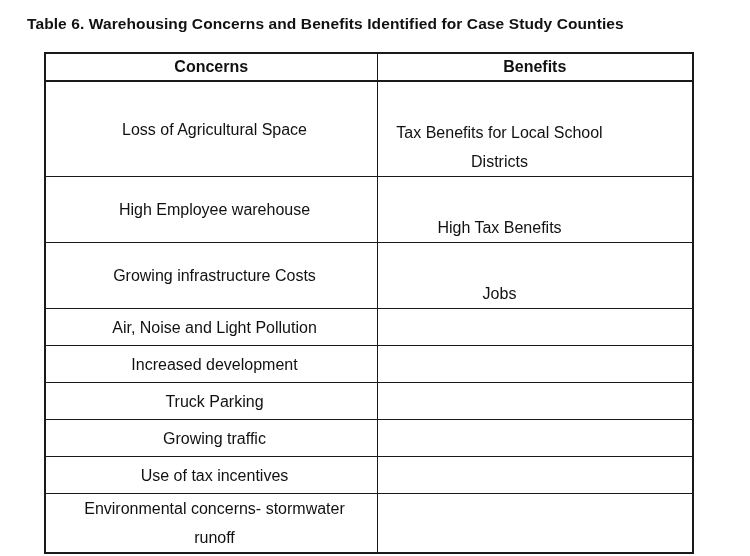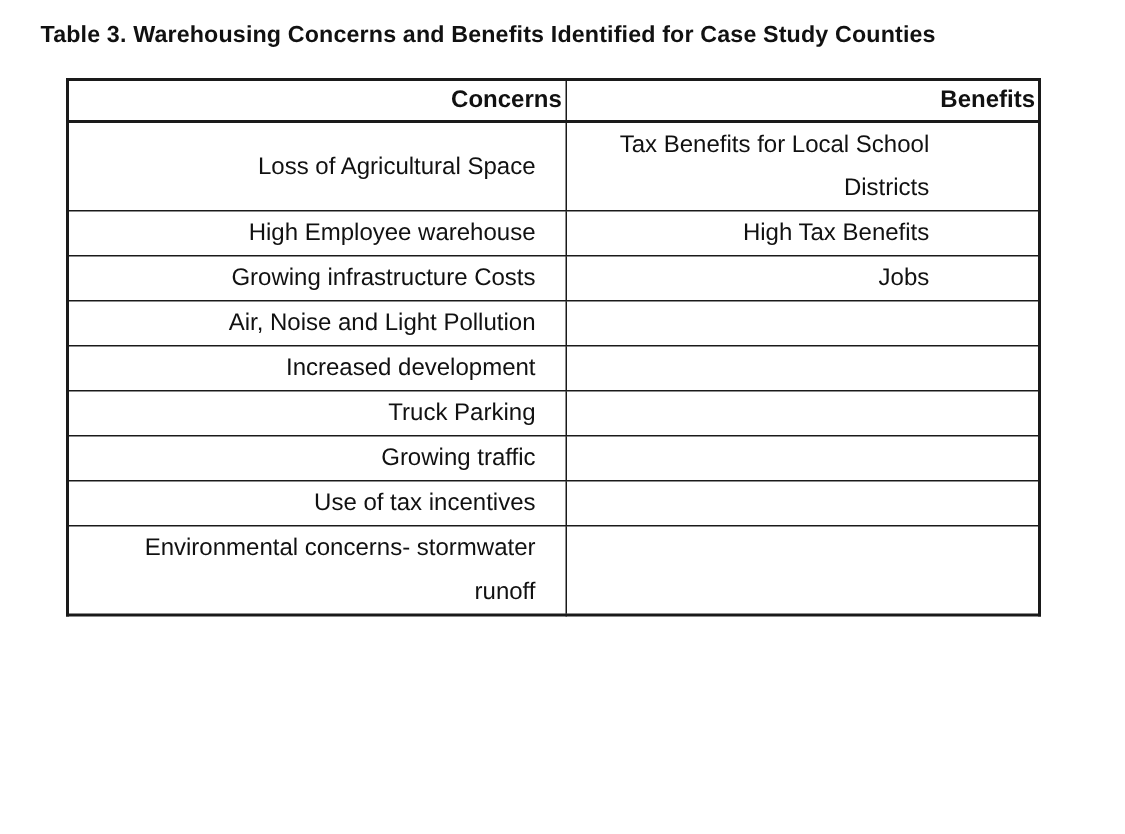--- a/index.html
+++ b/index.html
@@ -30,41 +30,41 @@
     border: 2px solid #1a1a1a;
     background: #ffffff;
   }
   col.col-concerns { width: 332px; }
   col.col-benefits { width: 316px; }
   th, td {
     border: 1px solid #1a1a1a;
     padding: 0 2px;
     font-size: 16px;
     line-height: 29px;
-    text-align: right;
+    text-align: center;
     vertical-align: middle;
     overflow: hidden;
     font-weight: normal;
     color: #111111;
   }
   th {
     font-weight: bold;
     line-height: 26px;
     border-bottom: 2px solid #1a1a1a;
   }
   .cell-text { display: block; }
   td.concern-cell .cell-text { max-width: 285px; margin-left: 24px; }
-  td.benefit-cell .cell-text { max-width: 240px; }
+  td.benefit-cell .cell-text { max-width: 240px; margin-top: 36px; }
 </style>
 </head>
 <body>
 
 <div class="page">
 
-  <div class="caption">Table 3. Warehousing Concerns and Benefits Identified for Case Study Counties</div>
+  <div class="caption">Table 6. Warehousing Concerns and Benefits Identified for Case Study Counties</div>
 
   <table class="data-table">
     <colgroup>
       <col class="col-concerns">
       <col class="col-benefits">
     </colgroup>
     <thead>
       <tr>
         <th>
           <span class="cell-text">Concerns</span>

